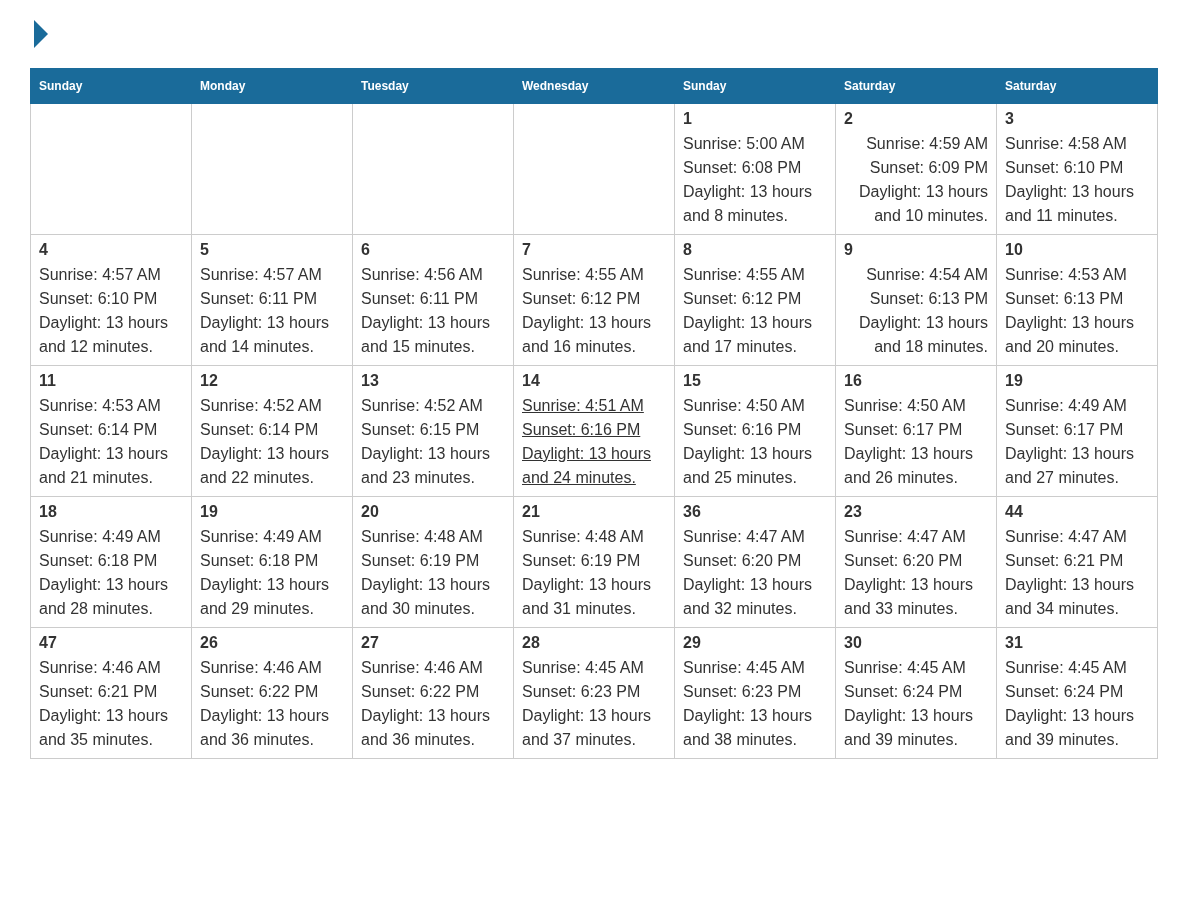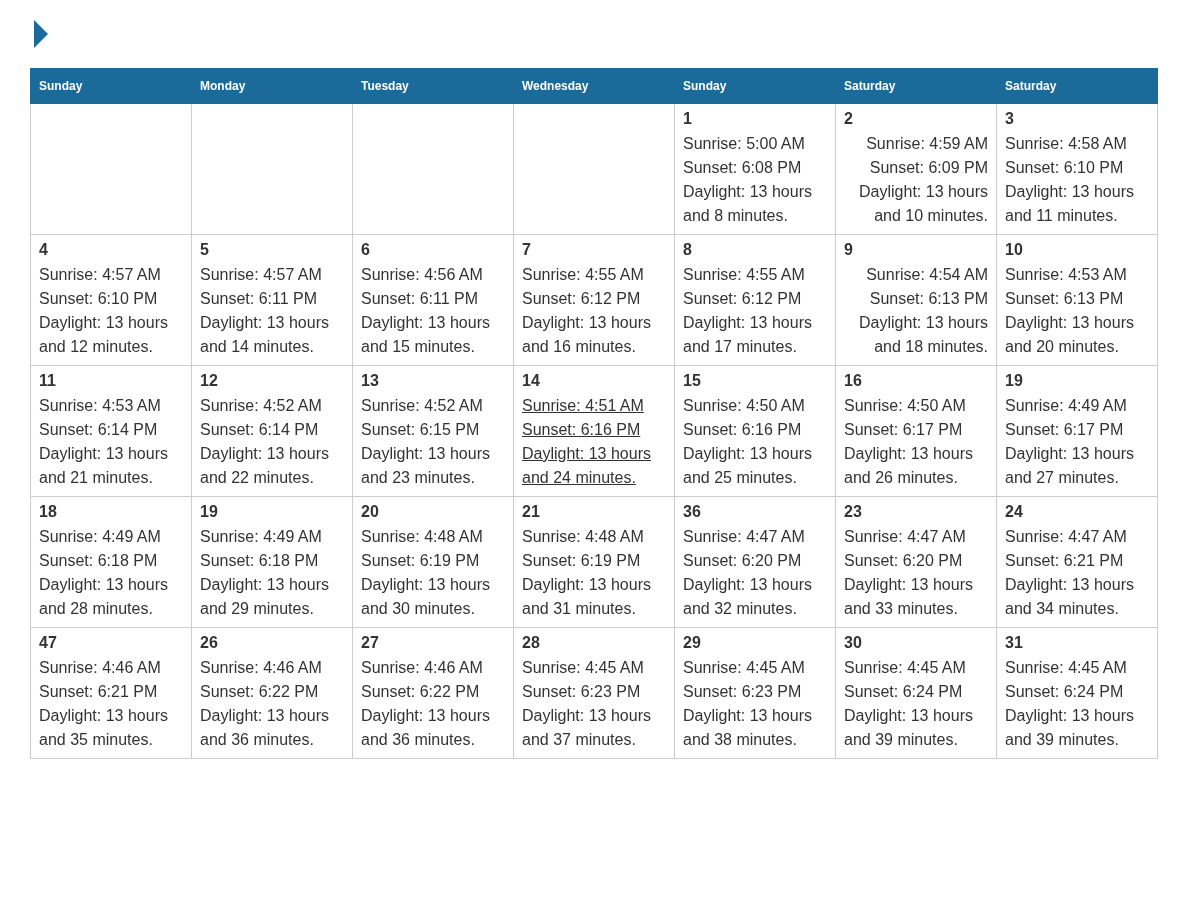--- a/index.html
+++ b/index.html
@@ -277,21 +277,21 @@
 Sunset: 6:20 PM
 Daylight: 13 hours and 32 minutes.</div>
         </td>
         <td>
           <span class="day-num">23</span>
           <div class="day-info" style="white-space: pre-line;">Sunrise: 4:47 AM
 Sunset: 6:20 PM
 Daylight: 13 hours and 33 minutes.</div>
         </td>
         <td>
-          <span class="day-num">24</span>
+          <span class="day-num">44</span>
           <div class="day-info" style="white-space: pre-line;">Sunrise: 4:47 AM
 Sunset: 6:21 PM
 Daylight: 13 hours and 34 minutes.</div>
         </td>
       </tr>
       <tr>
         <td>
           <span class="day-num">47</span>
           <div class="day-info" style="white-space: pre-line;">Sunrise: 4:46 AM
 Sunset: 6:21 PM

